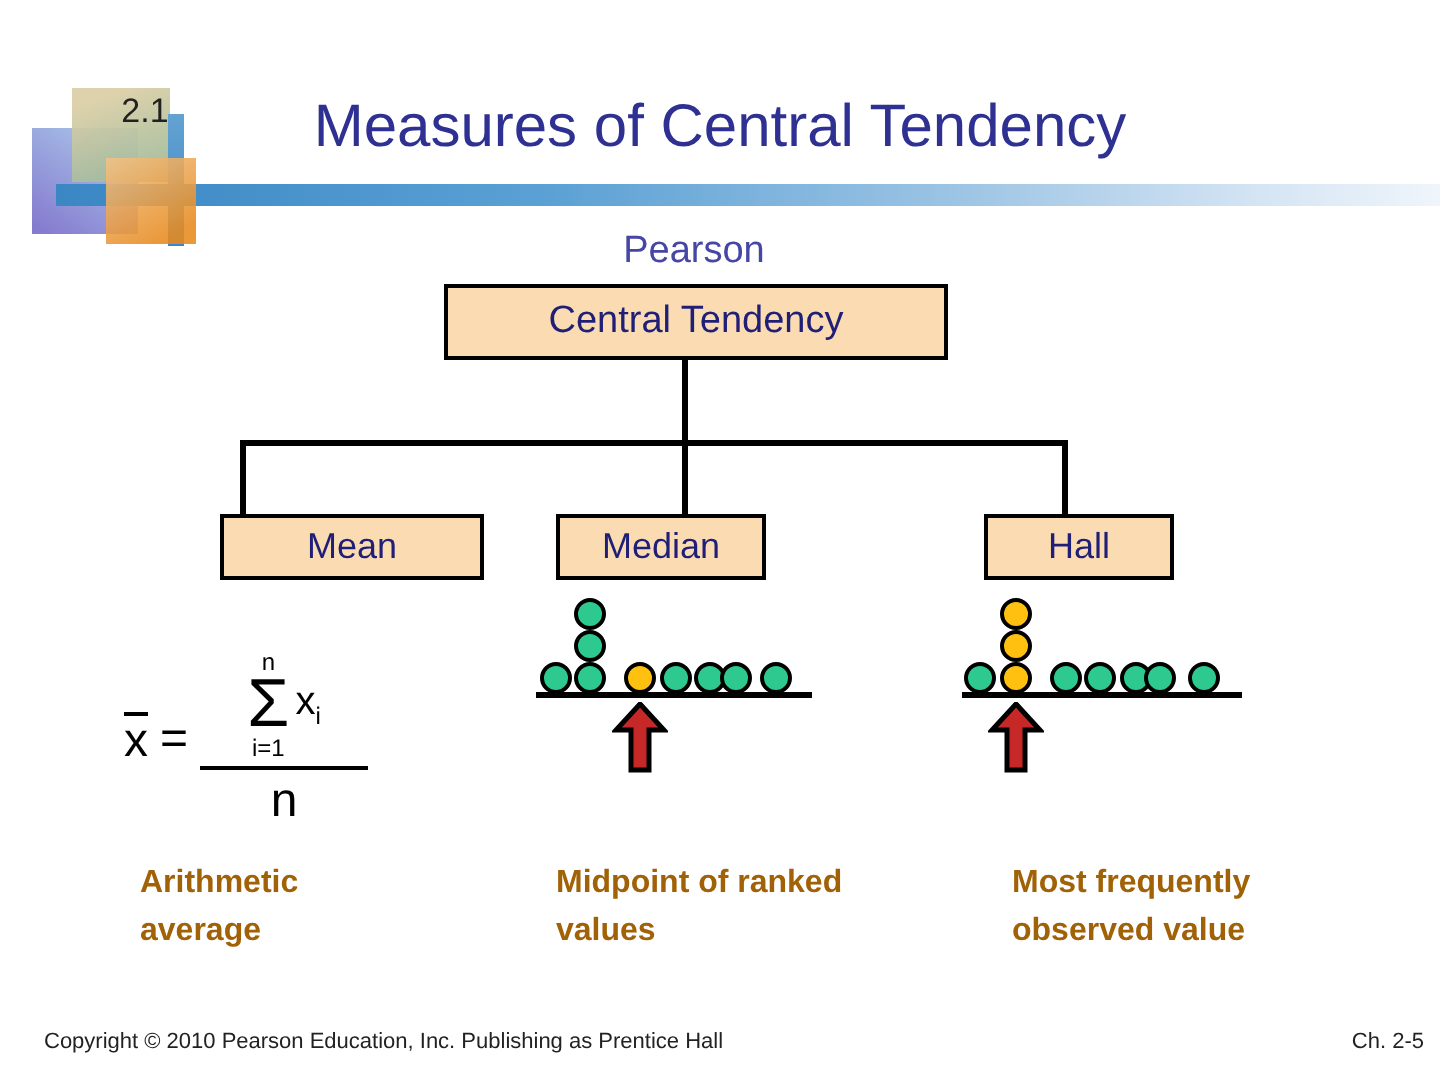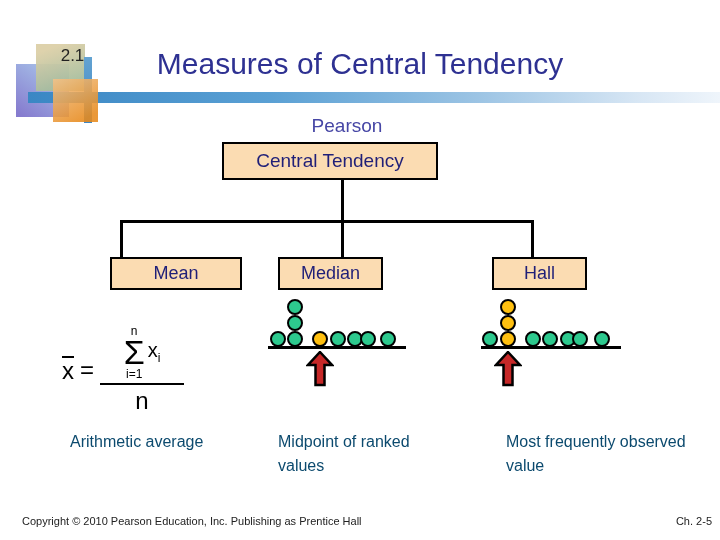--- a/index.html
+++ b/index.html
@@ -21,21 +21,21 @@
   .deco-orange-square { position:absolute; left:53px; top:79px; width:45px; height:43px;
     background:linear-gradient(150deg,#F2C289 0%,#E78A1D 85%); opacity:.88; z-index:5; }
   
   .title { position:absolute; left:50px; top:47px; width:620px; text-align:center;
     font-size:30px; color:#2E3192; z-index:6; }
   .overview { position:absolute; left:247px; top:115px; width:200px; text-align:center;
     font-size:19px; color:#4646A5; }
   
   .tbox { position:absolute; background:#FBDCB2; border:2px solid #000;
     color:#1F1F78; text-align:center; }
-  .root-box { left:222px; top:142px; width:216px; height:38px; line-height:34px; font-size:19px; }
+  .root-box { left:222px; top:142px; width:252px; height:38px; line-height:34px; font-size:19px; }
   .node-box { top:257px; height:33px; line-height:29px; font-size:18px; }
   .node-mean   { left:63px;  width:132px;margin-left:47px; }
   .node-median { left:278px; width:105px; }
   .node-mode   { left:492px; width:95px; }
   
   .tline { position:absolute; background:#000; }
   .lv-center { left:341px; top:180px; width:3px; height:78px; }
   .lh-main   { left:120px; top:220px; width:414px; height:3px; }
   .lv-left   { left:120px; top:220px; width:3px; height:38px; }
   .lv-right  { left:531px; top:220px; width:3px; height:38px; }
@@ -53,21 +53,21 @@
   .term { font-size:20px; margin-left:3px; }
   .term sub { font-size:12px; }
   .frac-bar { width:84px; height:2px; background:#000; margin:3px 0 2px; }
   .denom { font-size:24px; }
   
   .plot-layer { position:absolute; left:0; top:0; width:720px; height:540px; }
   .dp-line { position:absolute; background:#000; height:3px; }
   .dp-dot { position:absolute; width:16px; height:16px; border:2.5px solid #000; border-radius:50%; }
   .dp-arrow { position:absolute; }
   
-  .desc { position:absolute; top:430px; font-size:16px; line-height:24px; color:#0c4a6e; }
+  .desc { position:absolute; top:430px; font-size:16px; line-height:24px; color:#a16207;font-weight:bold; }
   .desc-mean   { left:70px;  width:140px; }
   .desc-median { left:278px; width:160px; }
   .desc-mode   { left:506px; width:180px; }
   
   .footer-copy { position:absolute; left:22px; top:515px; font-size:11px; color:#222; }
   .footer-page { position:absolute; right:8px; top:515px; font-size:11px; color:#222; }
 </style>
 </head>
 <body>
 

